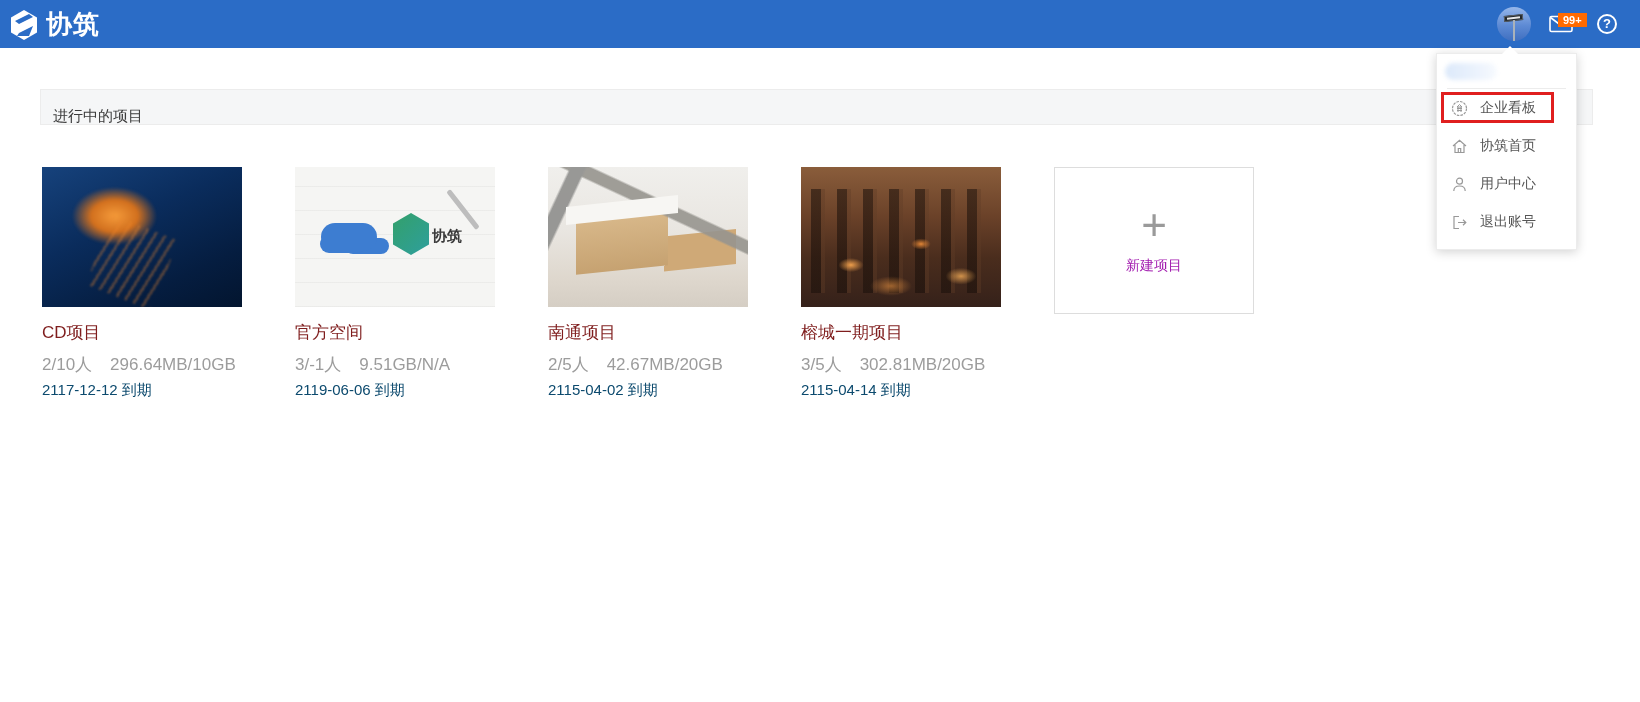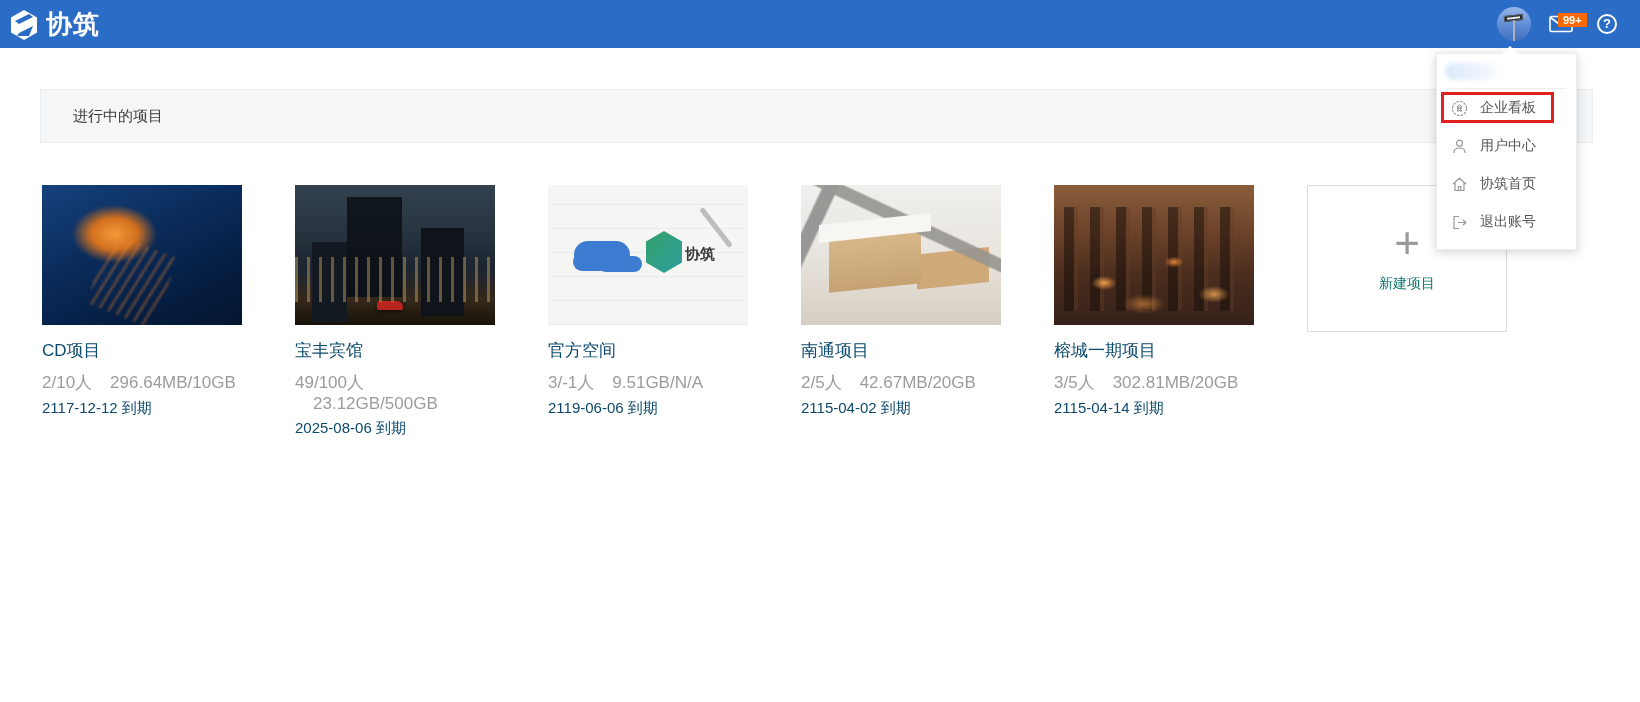--- a/index.html
+++ b/index.html
@@ -17,30 +17,30 @@
     transform:rotate(-6deg); box-shadow:inset 0 0 0 1px #5a6066; }
   .avatar .sign:after { content:""; position:absolute; left:3px; top:2px; width:13px; height:2px; background:#e8e8e8; }
   .avatar .pole { position:absolute; left:16px; top:13px; width:2px; height:22px; background:#aab2ba; }
   .mail-wrap { position:absolute; left:1549px; top:15px; width:30px; height:20px; cursor:pointer; }
   .badge { position:absolute; left:1558px; top:5px; background:#ff6a00; color:#fff; font-size:11px;
     font-weight:700; line-height:14px; padding:0 5px; border-radius:0; z-index:3;margin-top:8px; }
   .help { position:absolute; left:1597px; top:14px; width:20px; height:20px; border:2px solid #fff;
     border-radius:50%; color:#fff; font-size:13px; font-weight:700; text-align:center; line-height:16px; cursor:pointer; }
 
   
-  .band { margin:41px 47px 0 40px; height:54px; background:#f5f6f7; border:1px solid #ececec;
-    line-height:51px; padding-left:32px; font-size:15px; color:#3c3c3c; }
+  .band { margin:41px 47px 0 40px; height:36px; background:#f5f6f7; border:1px solid #ececec;
+    line-height:51px; padding-left:12px; font-size:15px; color:#3c3c3c; }
 
   
   .grid { margin:42px 47px 0 42px; display:flex; flex-wrap:wrap; column-gap:53px; row-gap:40px;
     align-items:flex-start; }
   .card { width:200px; cursor:pointer; }
   .thumb { position:relative; width:200px; height:140px; overflow:hidden; background:#ddd; }
   .thumb span, .thumb:before, .thumb:after { position:absolute; content:""; }
-  .title { margin-top:14px; font-size:17px; color:#0c4a6e; display:flex; align-items:center; gap:5px; white-space:nowrap; }
+  .title { margin-top:14px; font-size:17px; color:#7f1d1d; display:flex; align-items:center; gap:5px; white-space:nowrap; }
   .meta { margin-top:9px; font-size:17px; color:#9c9c9c; }
   .meta .st { margin-left:18px; }
   .expire { margin-top:5px; font-size:15px; color:#0c4a6e; }
   .crown { flex:0 0 auto; }
 
   
   .t1 { background:linear-gradient(155deg,#16427c 0%,#0a2c5c 40%,#051d40 75%,#03152f 100%); }
   .t1:before { left:30px; top:20px; width:85px; height:58px; border-radius:50%; filter:blur(1px);
     background:radial-gradient(closest-side,#f49a3a 0%,#d2701e 55%,rgba(190,90,20,0) 100%); }
   .t1:after { left:55px; top:58px; width:70px; height:75px; opacity:.8; filter:blur(1px); transform:rotate(22deg);
@@ -90,21 +90,21 @@
   .t9:before { left:36px; top:52px; width:84px; height:58px; transform:skewY(-7deg);
     background:linear-gradient(180deg,#d9bb8e,#c8a473); box-shadow:72px 20px 0 -12px #d0ab79; }
   .t9:after { left:26px; top:38px; width:104px; height:16px; transform:skewY(-7deg); background:#f8f7f4; }
   .t9 .art { left:0; top:0; width:200px; height:140px;
     background:linear-gradient(100deg,transparent 16%,#70706e 17% 24%,transparent 25%); }
 
   
   .new-card { width:200px; height:147px; border:1px solid #ddd; background:#fff; display:flex;
     flex-direction:column; align-items:center; justify-content:center; gap:14px; cursor:pointer; }
   .plus { font-size:44px; line-height:36px; color:#9a9a9a; font-weight:400; }
-  .new-label { font-size:14px; color:#0f766e; }
+  .new-label { font-size:14px; color:#a21caf; }
 
   
   .dropdown { position:absolute; left:1436px; top:53px; width:141px; background:#fff; z-index:50;
     box-shadow:0 2px 10px rgba(0,0,0,.18); border:1px solid #ececec; padding-bottom:8px; }
   .dropdown .caret { position:absolute; left:65px; top:-8px; width:0; height:0;
     border-left:8px solid transparent; border-right:8px solid transparent; border-bottom:8px solid #fff; }
   .user-blur { margin:9px 0 8px 8px; width:52px; height:17px; border-radius:9px;
     background:linear-gradient(90deg,#dce9fa,#eef4fd 70%,#f7fafe); filter:blur(2px); }
   .dd-divider { height:1px; background:#ececec; margin:0 10px; }
   .dd-item { height:38px; display:flex; align-items:center; gap:12px; padding:0 0 0 14px;
@@ -156,30 +156,20 @@
     <div class="thumb t1">
         <span class="art"></span>
       </div>
     <div class="title">
         <span>CD项目</span>
       </div>
     <div class="meta"><span>2/10人</span><span class="st">296.64MB/10GB</span></div>
     <div class="expire">2117-12-12 到期</div>
   </div>
 
-  <div class="card">
-    <div class="thumb t2">
-        <span class="art"></span>
-      </div>
-    <div class="title">
-        <span>宝丰宾馆</span>
-      </div>
-    <div class="meta"><span>49/100人</span><span class="st">23.12GB/500GB</span></div>
-    <div class="expire">2025-08-06 到期</div>
-  </div>
 
 
   <div class="card">
     <div class="thumb t4">
       <span class="art"></span>
       <span class="logo-txt">协筑</span>
     </div>
     <div class="title">
         <span>官方空间</span>
       </div>
@@ -227,35 +217,35 @@
   <div class="dd-item">
     <svg width="17" height="17" viewBox="0 0 17 17">
       <circle cx="8.5" cy="8.5" r="7" fill="none" stroke="#999" stroke-width="1.2" stroke-dasharray="2.6 1.1"></circle>
       <path d="M8.5 4.5 L11 7 H6 Z M6 8.5 h5 M6 10.5 h5 M7 7 v5 M10 7 v5" fill="none" stroke="#999" stroke-width="1"></path>
     </svg>
     <span>企业看板</span>
   </div>
 
   <div class="dd-item">
     <svg width="17" height="17" viewBox="0 0 17 17">
+      <path d="M2 8 L8.5 2.2 L15 8 M4 7 V14.5 H13 V7 M7.3 14.5 V10.5 h2.4 v4" fill="none" stroke="#999" stroke-width="1.2"></path>
+    </svg>
+    <span>协筑首页</span>
+  </div>
+
+  <div class="dd-item">
+    <svg width="17" height="17" viewBox="0 0 17 17">
       <circle cx="8.5" cy="5.2" r="3" fill="none" stroke="#999" stroke-width="1.2"></circle>
       <path d="M2.8 15 c0-3.4 2.5-5 5.7-5 s5.7 1.6 5.7 5" fill="none" stroke="#999" stroke-width="1.2"></path>
     </svg>
     <span>用户中心</span>
   </div>
 
   <div class="dd-item">
     <svg width="17" height="17" viewBox="0 0 17 17">
-      <path d="M2 8 L8.5 2.2 L15 8 M4 7 V14.5 H13 V7 M7.3 14.5 V10.5 h2.4 v4" fill="none" stroke="#999" stroke-width="1.2"></path>
-    </svg>
-    <span>协筑首页</span>
-  </div>
-
-  <div class="dd-item">
-    <svg width="17" height="17" viewBox="0 0 17 17">
       <path d="M8 2.5 H3 V14.5 H8" fill="none" stroke="#999" stroke-width="1.2"></path>
       <path d="M7 8.5 H14.5 M12 5.8 L14.8 8.5 L12 11.2" fill="none" stroke="#999" stroke-width="1.2"></path>
     </svg>
     <span>退出账号</span>
   </div>
 
   <div class="annotation"></div>
 </div>
 
 </body></html>

